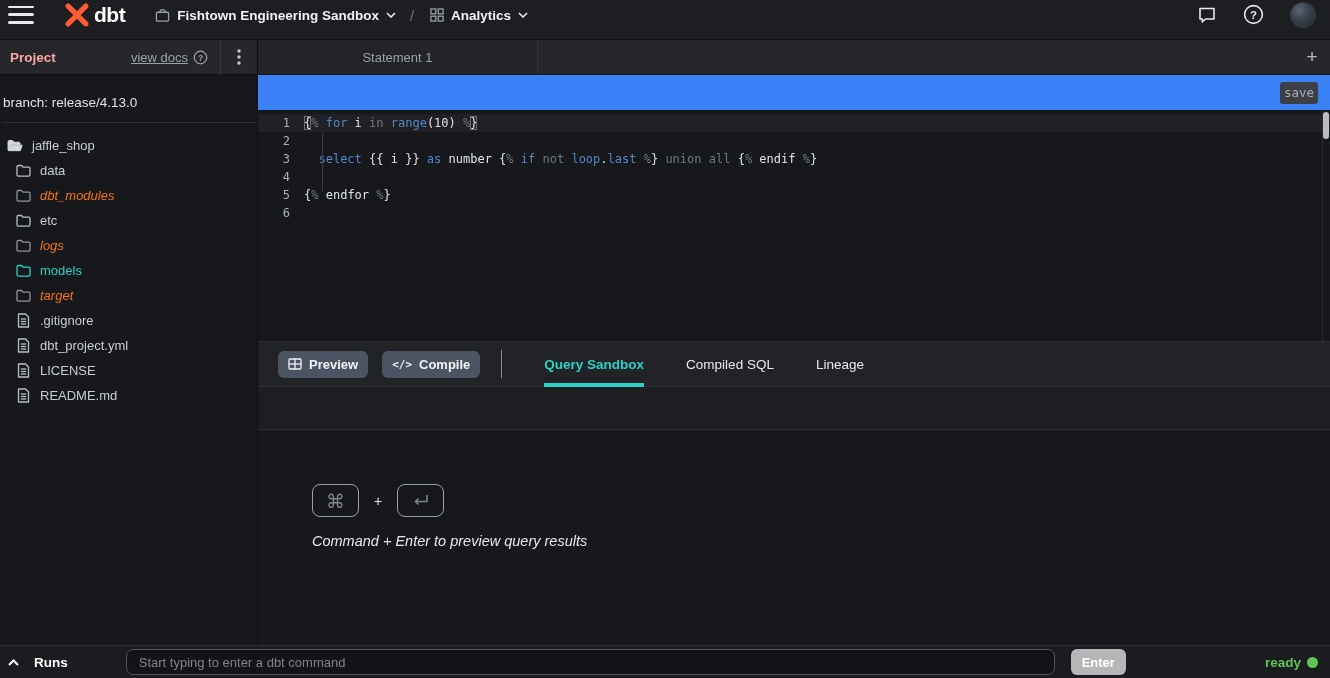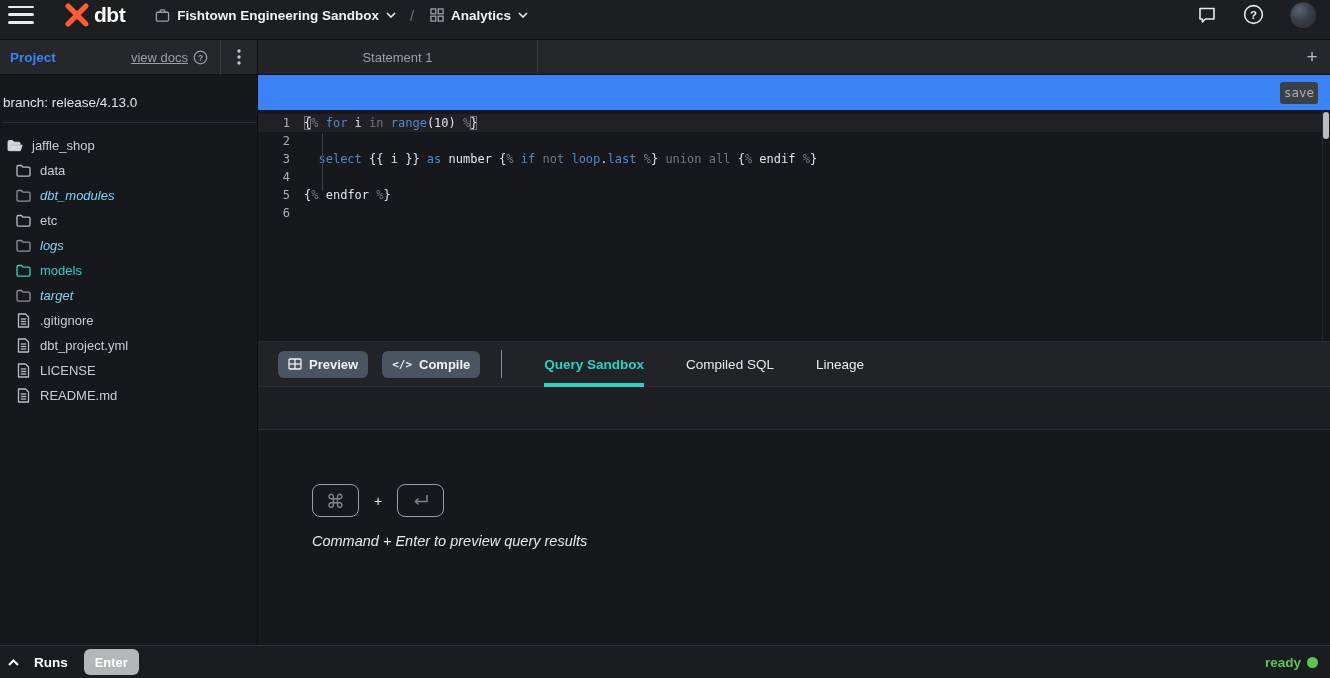--- a/index.html
+++ b/index.html
@@ -16,21 +16,21 @@
   .logo-text { color:#ffffff; font-weight:bold; font-size:21px; letter-spacing:-0.5px; margin-left:4px; }
   .crumb { display:flex; align-items:center; margin-left:30px; margin-top:3px; cursor:pointer; }
   .crumb-label { color:#f1f2f4; font-weight:bold; font-size:13.5px; margin:0 7px; }
   .slash { color:#6d7278; font-size:15px; margin:3px 10px 0 14px; }
   .top-right { margin-left:auto; display:flex; align-items:center; gap:26px; margin-top:2px; }
   .avatar { width:26px; height:26px; border-radius:50%; background:radial-gradient(circle at 35% 30%, #5a6470 0%, #39404a 45%, #23272e 100%); border:1px solid #3a3f46; cursor:pointer; }
 
   
   .header-row { height:35px; display:flex; flex:none; background:#26272b; border-bottom:1px solid #0e0f11; }
   .sb-header { width:258px; flex:none; display:flex; align-items:center; padding:0 0 0 10px; border-right:1px solid #0e0f11; }
-  .sb-title { color:#3b82f6; font-weight:bold; font-size:13.5px; }
+  .sb-title { color:#fca5a5; font-weight:bold; font-size:13.5px; }
   .view-docs { margin-left:auto; display:flex; align-items:center; gap:5px; color:#9aa0a6; font-size:13px; cursor:pointer; padding-right:12px;text-decoration:underline; }
   .sb-sep { width:1px; height:35px; background:#35373c; }
   .kebab { width:36px; display:flex; align-items:center; justify-content:center; cursor:pointer; }
   .tabstrip { flex:1; display:flex; align-items:stretch; position:relative; }
   .editor-tab { width:280px; background:#232428; border-right:1px solid #35373c; display:flex; align-items:center; justify-content:center; color:#9ba0a6; font-size:13px; cursor:pointer; }
   .new-tab { position:absolute; right:6px; top:0; bottom:0; width:24px; display:flex; align-items:center; justify-content:center; color:#b6bac0; font-size:19px; cursor:pointer; }
 
   
   .body { flex:1; display:flex; min-height:0; }
   .sidebar { width:258px; flex:none; background:#17181c; border-right:1px solid #0e0f11; display:flex; flex-direction:column; }
@@ -38,21 +38,21 @@
   .commit-btn { width:241px; height:22px; background:#7dc242; border:none; border-radius:11px; display:flex; align-items:center; cursor:pointer; position:relative; }
   .commit-label { color:#ffffff; font-weight:bold; font-size:13px; margin:0 auto; display:flex; align-items:center; gap:5px; }
   .commit-chevron { position:absolute; right:12px; top:7px; }
   .branch-line { color:#dfe2e6; font-size:13.5px; padding:11px 0 12px 1px; border-bottom:1px solid #2b2d32; margin-right:0; }
   .file-tree { padding-top:10px; }
   .tree-row { height:25px; display:flex; align-items:center; font-size:13px; color:#c9cdd3; cursor:pointer; }
   .tree-row .t-icon { flex:none; display:flex; align-items:center; justify-content:center; width:16px; }
   .tree-row.root { padding-left:7px; }
   .tree-row.child { padding-left:15px; }
   .tree-row .t-label { margin-left:9px; }
-  .tree-row.italic .t-label { font-style:italic; color:#7dd3fc; }
+  .tree-row.italic .t-label { font-style:italic; color:#f97316; }
   .tree-row.active .t-label { color:#2ad1c4; }
 
   
   .main { flex:1; display:flex; flex-direction:column; min-width:0; }
   .save-row { height:35px; flex:none; background:#3b82f6; display:flex; align-items:center; justify-content:flex-end; padding-right:12px; }
   .save-btn { width:38px; height:22px; background:#3c4046; color:#a8adb4; border:none; border-radius:3px; font-size:12.5px; font-family:"DejaVu Sans Mono", monospace; cursor:pointer; }
 
   .editor { height:232px; flex:none; background:#17181c; position:relative; font-family:"DejaVu Sans Mono", monospace; font-size:12px; line-height:18px; overflow:hidden; border-bottom:1px solid #2b2d32; }
   .code-lines { padding-top:4px; }
   .code-line { display:flex; height:18px; white-space:pre; }
@@ -364,20 +364,21 @@
     </div>
   </div>
 
   <div class="bottombar">
     <div class="runs-toggle">
       <svg width="11" height="7" viewBox="0 0 11 7" fill="none" stroke="#ffffff" stroke-width="2">
           <path d="M1 6 L5.5 1.5 L10 6"></path>
         </svg>
       <span class="runs-label">Runs</span>
     </div>
+    <input class="cmd-input" type="text" placeholder="Start typing to enter a dbt command" style="">
     <button class="enter-btn">Enter</button>
     <div class="status">
       <span class="status-label">ready</span>
       <span class="status-dot"></span>
     </div>
   </div>
 
 </div>
 
 </body></html>

